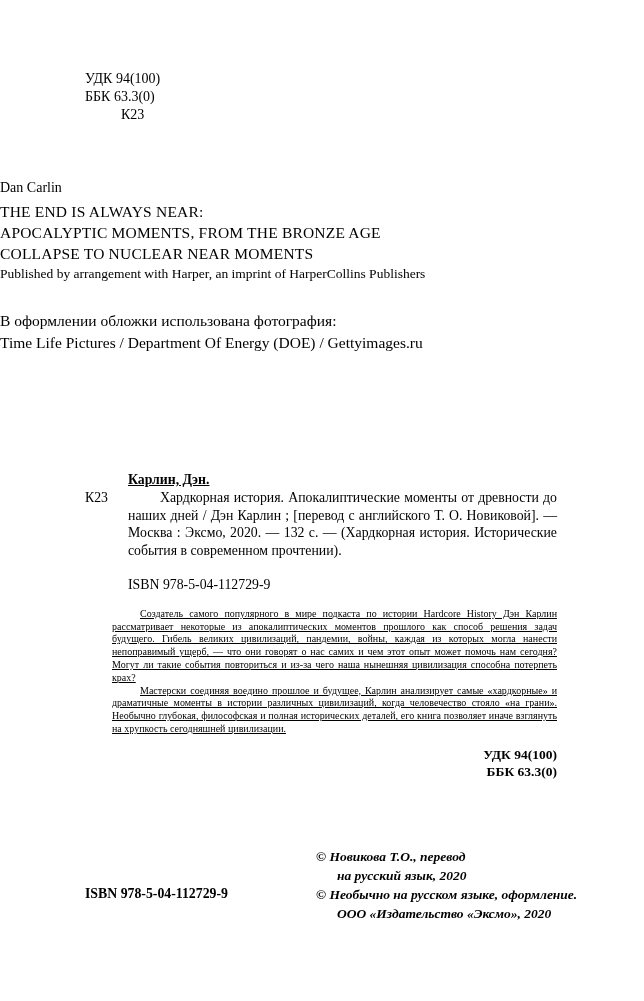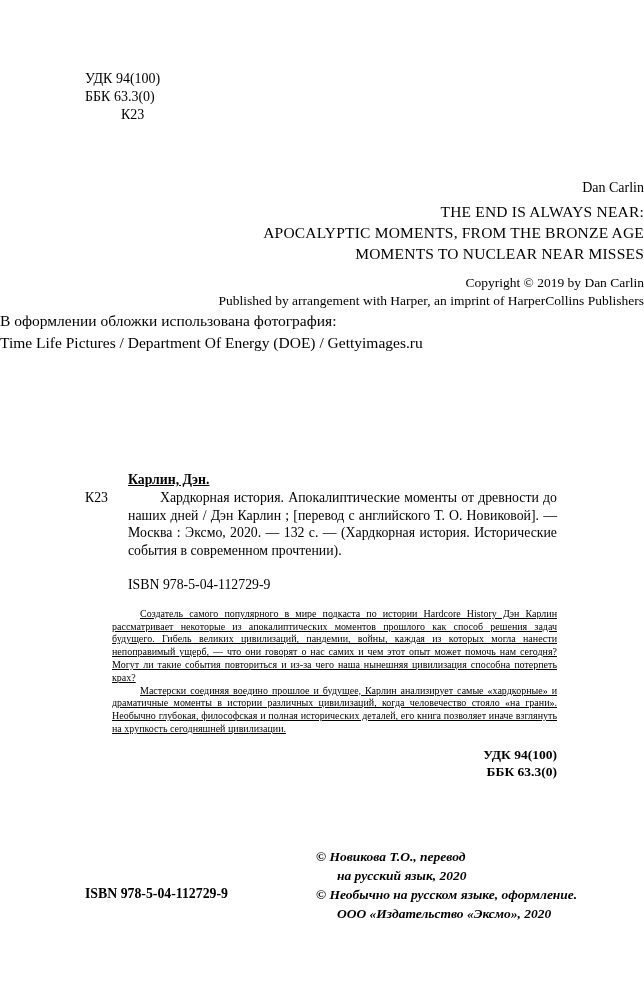--- a/index.html
+++ b/index.html
@@ -26,21 +26,21 @@
     line-height: 1.28;
   }
   .top-codes .k-code { margin-left: 36px; }
 
   
   .title-block {
     position: absolute;
     top: 180px;
     left: 0;
     right: 0;
-    text-align: right;
+    text-align: left;
   }
   .title-block .author {
     font-size: 14px;
     margin-bottom: 6px;
   }
   .title-block .title-line {
     font-size: 15.5px;
     line-height: 1.35;
     letter-spacing: 0.2px;
   }
@@ -132,22 +132,21 @@
   <div class="top-codes">
     <div>УДК  94(100)</div>
     <div>ББК  63.3(0)</div>
     <div class="k-code">К23</div>
   </div>
 
   <div class="title-block">
     <div class="author">Dan Carlin</div>
     <div class="title-line">THE END IS ALWAYS NEAR:</div>
     <div class="title-line">APOCALYPTIC MOMENTS, FROM THE BRONZE AGE</div>
-    <div class="title-line">MOMENTS TO NUCLEAR NEAR MISSES</div>
-    <div class="copyright-line copyright-first">Copyright © 2019 by Dan Carlin</div>
+    <div class="title-line">COLLAPSE TO NUCLEAR NEAR MOMENTS</div>
     <div class="copyright-line">Published by arrangement with Harper, an imprint of HarperCollins Publishers</div>
   </div>
 
   <div class="cover-note">
     <div>В оформлении обложки использована фотография:</div>
     <div>Time Life Pictures / Department Of Energy (DOE) / Gettyimages.ru</div>
   </div>
 
   <div class="catalog">
     <div class="catalog-body">

